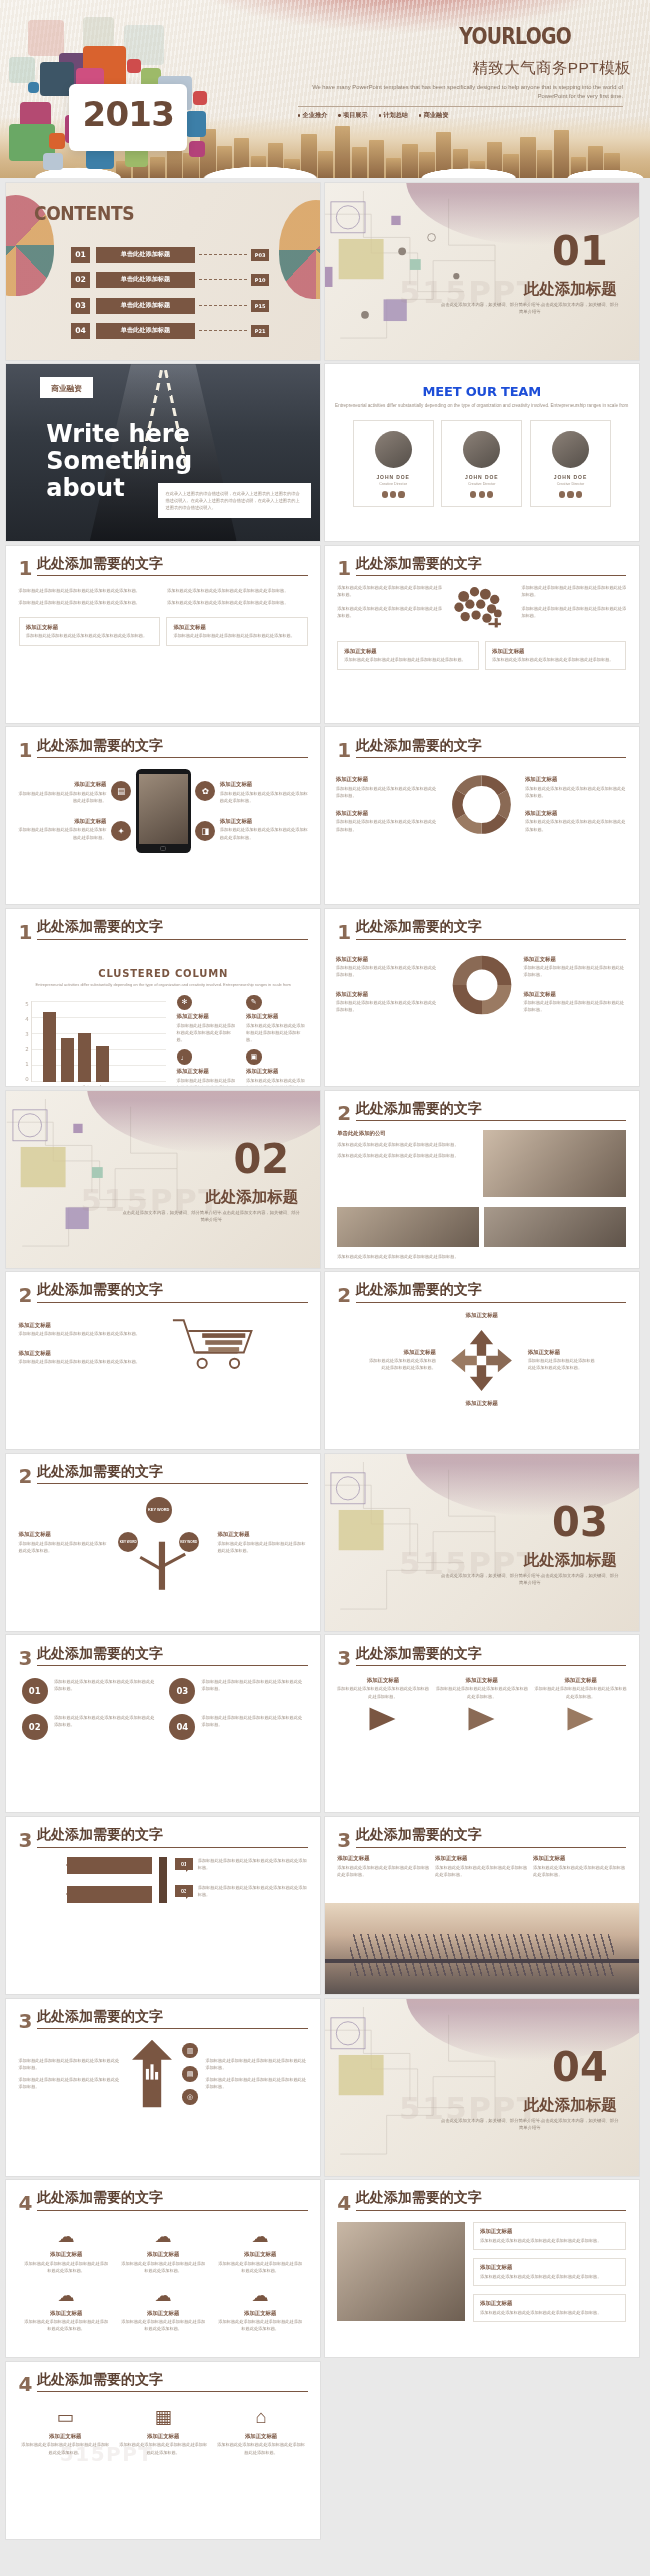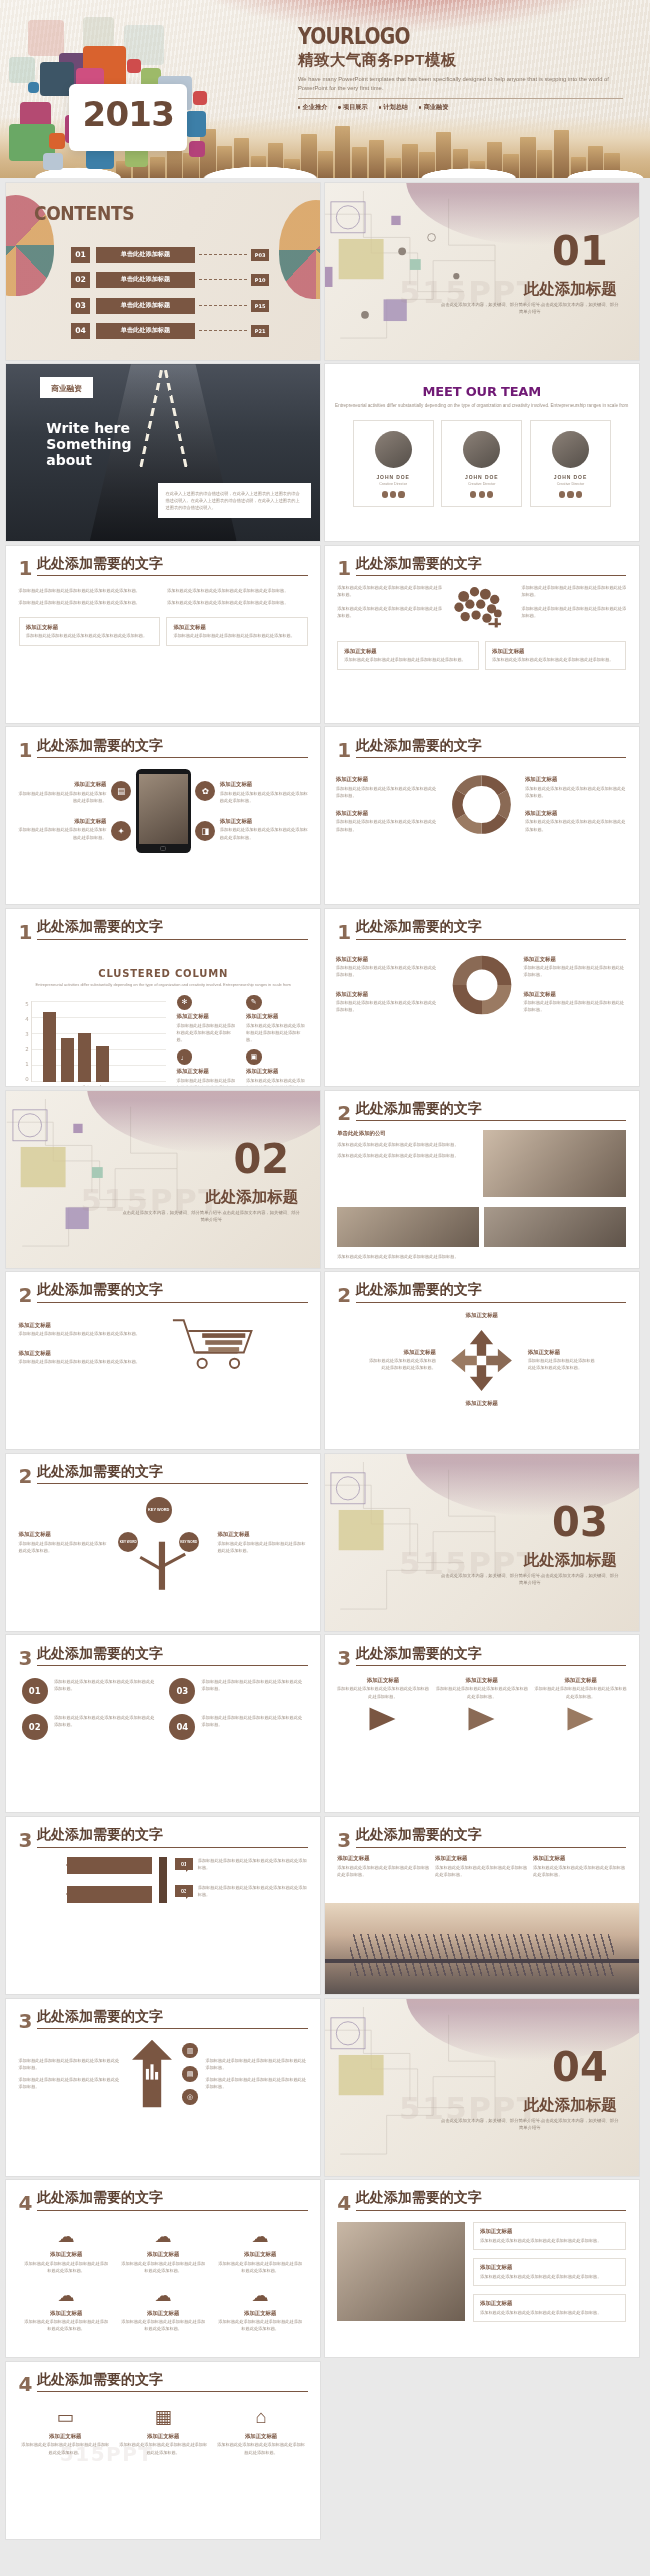--- a/index.html
+++ b/index.html
@@ -31,24 +31,24 @@
                radial-gradient(ellipse 77px 15.5px at 72% 100%,#fff 0 60%,rgba(255,255,255,0) 62%),
                radial-gradient(ellipse 62px 14px at 93% 102%,#fff 0 60%,rgba(255,255,255,0) 62%);}
 
   .mosaic{position:absolute;left:9.3px;top:17px;width:256px;height:155px;}
   .mosaic span{position:absolute;border-radius:3.9px;}
   .mosaic .card{position:absolute;left:60px;top:67px;width:118px;height:67px;background:#fff;border-radius:6.2px;
     box-shadow:0 2.3px 9.3px rgba(0,0,0,.12);}
   .yr{position:absolute;left:60px;top:77px;width:118px;text-align:center;
      font-family:"DejaVu Sans",sans-serif;font-weight:bold;font-size:34px;color:#6b4a38;letter-spacing:-0.8px;}
 
-  .cover-right{position:absolute;left:298px;top:25px;width:333px;}
+  .cover-right{position:absolute;left:298px;top:25px;width:333px;text-align:right;}
   .yourlogo{font-family:"DejaVu Sans",sans-serif;font-weight:bold;font-size:23px;color:#6e4b39;
     letter-spacing:-0.9px;line-height:1;transform:scaleX(.82);transform-origin:left;}
-  .cn-title{font-weight:bold;font-size:15.5px;color:#6e4b39;margin-top:2px;letter-spacing:0.4px;}
+  .cn-title{font-weight:normal;font-size:15.5px;color:#6e4b39;margin-top:10px;letter-spacing:0.4px;}
   .cover-desc{font-size:5.8px;color:#8b7b6c;line-height:1.55;margin-top:3.9px;width:325px;}
   .rule{height:0.8px;background:#b9a694;margin:5.4px 0 3.9px;width:325px;}
   .tagrow{display:flex;gap:11px;font-size:6.2px;font-weight:bold;color:#6e4b39;}
   .tagrow span{display:flex;align-items:center;gap:2.3px;}
   .dot{width:2.3px;height:2.3px;border-radius:50%;background:#6e4b39;display:inline-block;}
 
   
   .grid{display:flex;flex-wrap:wrap;gap:4.6px;padding:4.6px 6.2px;}
   .slide{width:314px;height:177px;background:#fff;position:relative;overflow:hidden;
     box-shadow:0 0 0 0.8px rgba(0,0,0,.05);}
@@ -105,27 +105,27 @@
     background:linear-gradient(180deg,#4a505a 0%,#343a42 40%,#23272d 100%);}
   .about .tunnel{position:absolute;left:50%;top:0;transform:translateX(-50%);width:147px;height:177px;
     background:linear-gradient(180deg,rgba(210,215,225,.22),rgba(20,22,26,.9));clip-path:polygon(28% 0,72% 0,100% 100%,0 100%);}
   .about .lamp{position:absolute;left:50%;top:4.6px;width:3.1px;height:101px;transform:translateX(-50%);
     background:repeating-linear-gradient(180deg,#f4efe2 0 7.7px,transparent 7.7px 13px);}
   .about .lamp.l{transform:translateX(-50%) rotate(12deg);left:46%;}
   .about .lamp.r{transform:translateX(-50%) rotate(-12deg);left:54%;}
   .abtag{position:absolute;left:34px;top:12.4px;background:#fff;padding:3.9px 11px;}
   .abtag b{font-size:7.7px;color:#7a5642;}
   .abhead{position:absolute;left:40px;top:57px;color:#fff;font-family:"DejaVu Sans",sans-serif;
-    font-weight:bold;font-size:14px;line-height:1.12;}
+    font-weight:bold;font-size:24px;line-height:1.12;}
   .abbox{position:absolute;right:9.3px;bottom:23px;width:153px;background:#fff;padding:7px 7.7px;}
 
   
   .team{background:#fff;position:relative;}
   .tteam{text-align:center;font-family:"DejaVu Sans",sans-serif;font-weight:bold;font-size:13px;
-    color:#701a75;padding-top:20px;letter-spacing:-0.2px;}
+    color:#1d4ed8;padding-top:20px;letter-spacing:-0.2px;}
   .tsub{text-align:center;font-size:4.6px;color:#9d9084;line-height:1.9;margin-top:3.1px;}
   .tcards{display:flex;justify-content:center;gap:7.7px;margin-top:9.3px;}
   .tcard{width:81px;height:87px;border:0.8px solid #e2ded8;display:flex;flex-direction:column;align-items:center;
     padding-top:9.3px;}
   .tav{width:37px;height:37px;border-radius:50%;background:linear-gradient(145deg,#8c8178,#554f49);}
   .tname{font-size:5px;font-weight:bold;letter-spacing:0.9px;color:#6b5a4c;margin-top:6.2px;}
   .trole{font-size:3.7px;color:#a99c90;margin-top:2.3px;}
   .tsoc{display:flex;gap:2.3px;margin-top:5.4px;}
   .tsoc i{width:6.2px;height:6.2px;border-radius:50%;background:#8a6a55;display:block;}
 

